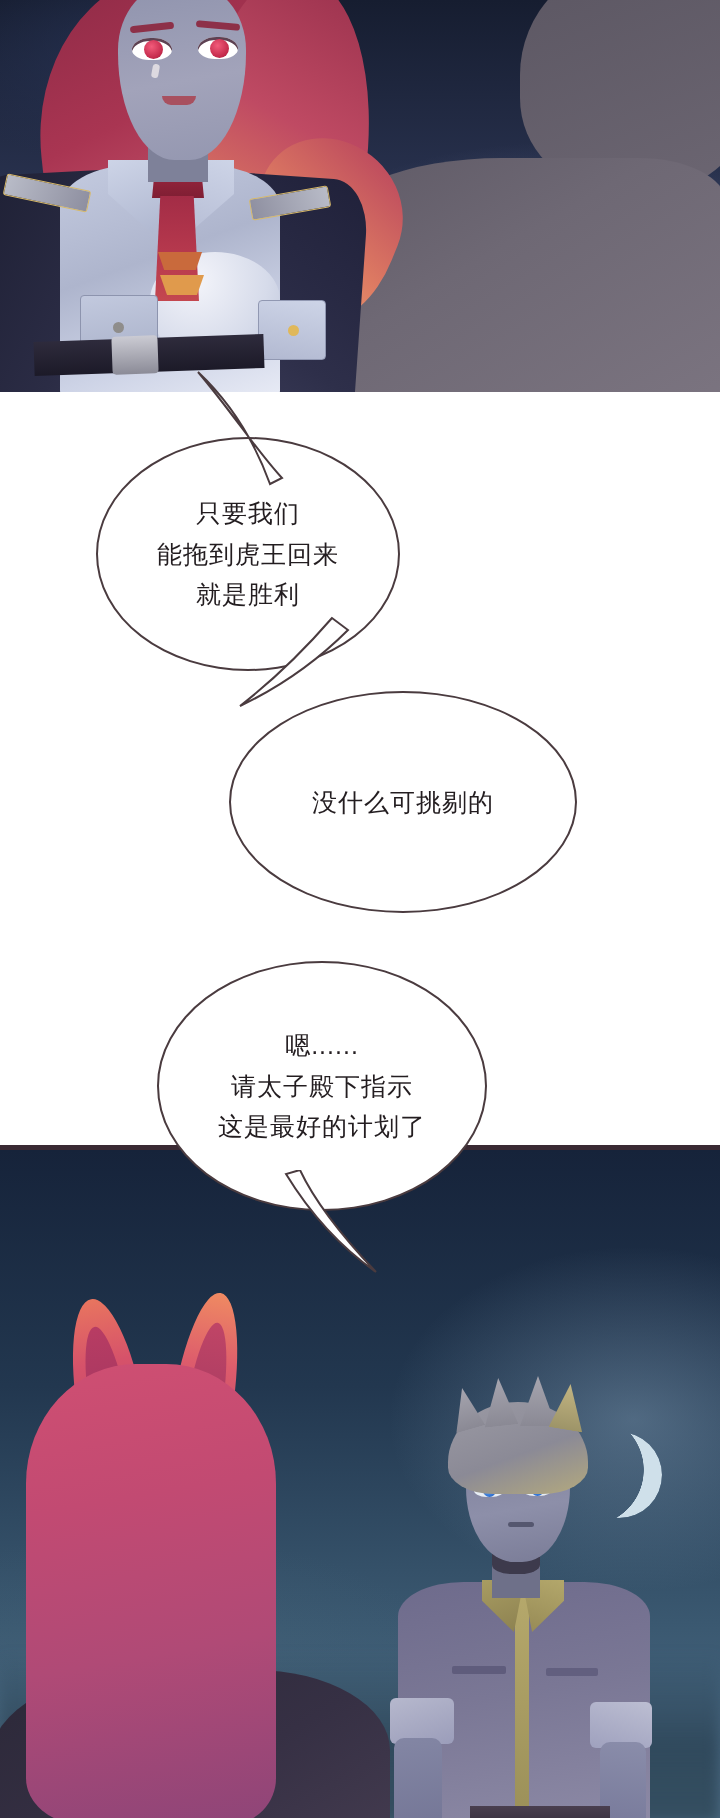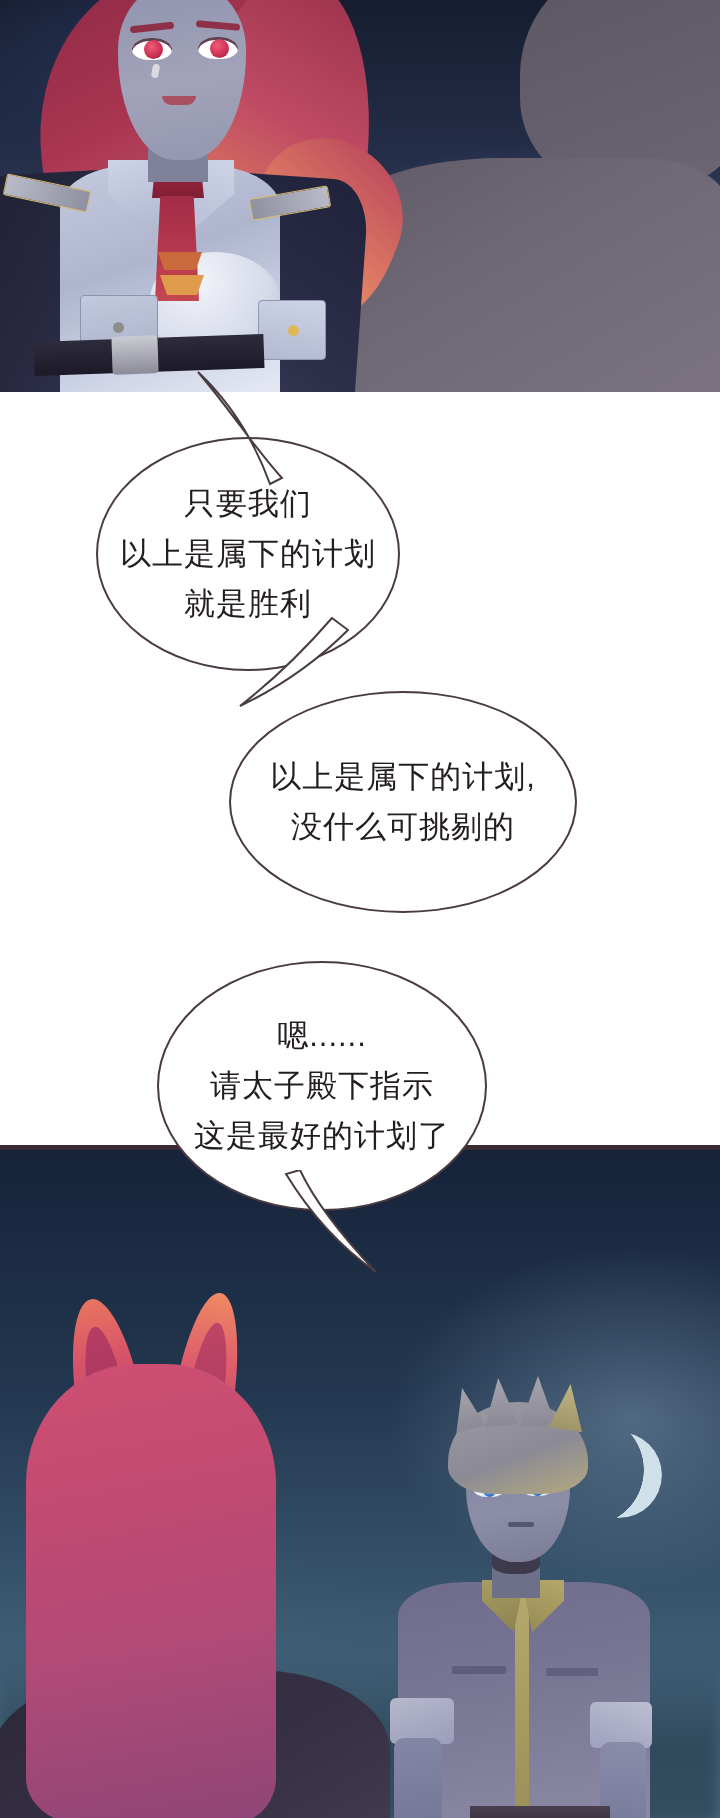--- a/index.html
+++ b/index.html
@@ -298,21 +298,21 @@
     border-radius: 50%;
     display: flex;
     flex-direction: column;
     align-items: center;
     justify-content: center;
     box-sizing: border-box;
     color: #231d20;
     z-index: 30;
   }
   .bubble .line {
-    font-size: 31px;
+    font-size: 25px;
     line-height: 1.62;
     letter-spacing: 1px;
     white-space: nowrap;
     font-weight: 500;
     text-align: right;
   }
   #bubble-1 { left: 96px; top: 437px; width: 304px; height: 234px; }
   #bubble-2 { left: 229px; top: 691px; width: 348px; height: 222px; }
   #bubble-3 { left: 157px; top: 961px; width: 330px; height: 250px; }
   .tailwrap { position:absolute; z-index: 31; }
@@ -424,26 +424,25 @@
   </div>
 
   <div class="tailwrap" style="left:280px; top:1170px; width:140px; height:110px;">
     <svg width="140" height="110" viewBox="0 0 140 110">
       <path d="M 6 4 C 28 40, 56 74, 96 102 C 60 64, 34 30, 20 0 Z" fill="#ffffff" stroke="#4a3b3f" stroke-width="2"></path>
     </svg>
   </div>
 
   <div class="bubble" id="bubble-1">
     <div class="line">只要我们</div>
-    <div class="line">以上是属下的计划</div>
+    <div class="line">能拖到虎王回来</div>
     <div class="line">就是胜利</div>
   </div>
 
   <div class="bubble" id="bubble-2">
-    <div class="line">以上是属下的计划,</div>
     <div class="line">没什么可挑剔的</div>
   </div>
 
   <div class="bubble" id="bubble-3">
     <div class="line">嗯......</div>
     <div class="line">请太子殿下指示</div>
     <div class="line">这是最好的计划了</div>
   </div>
 
 </div>

